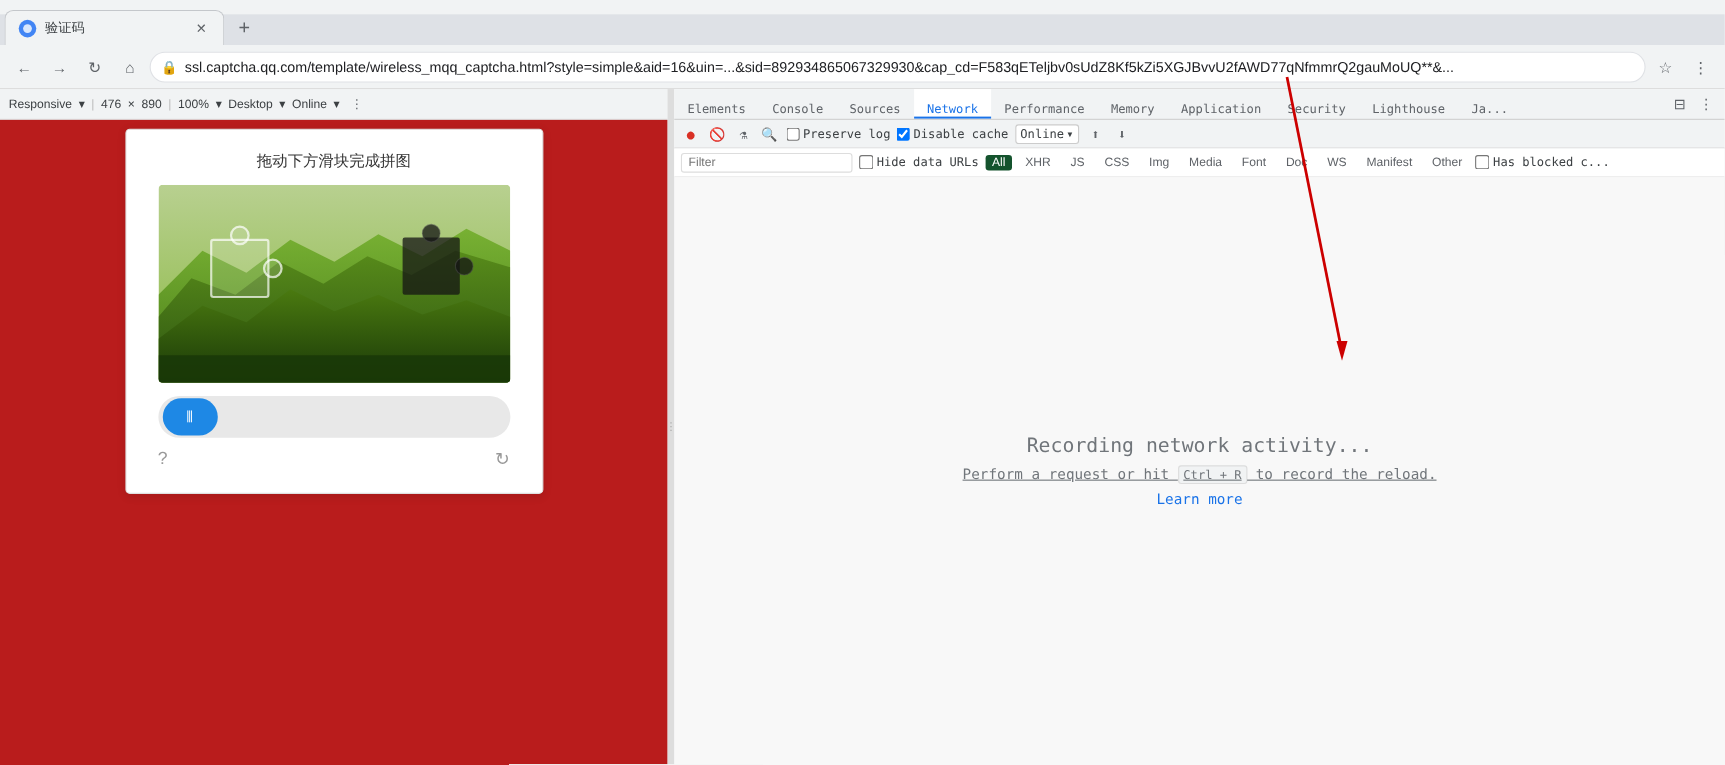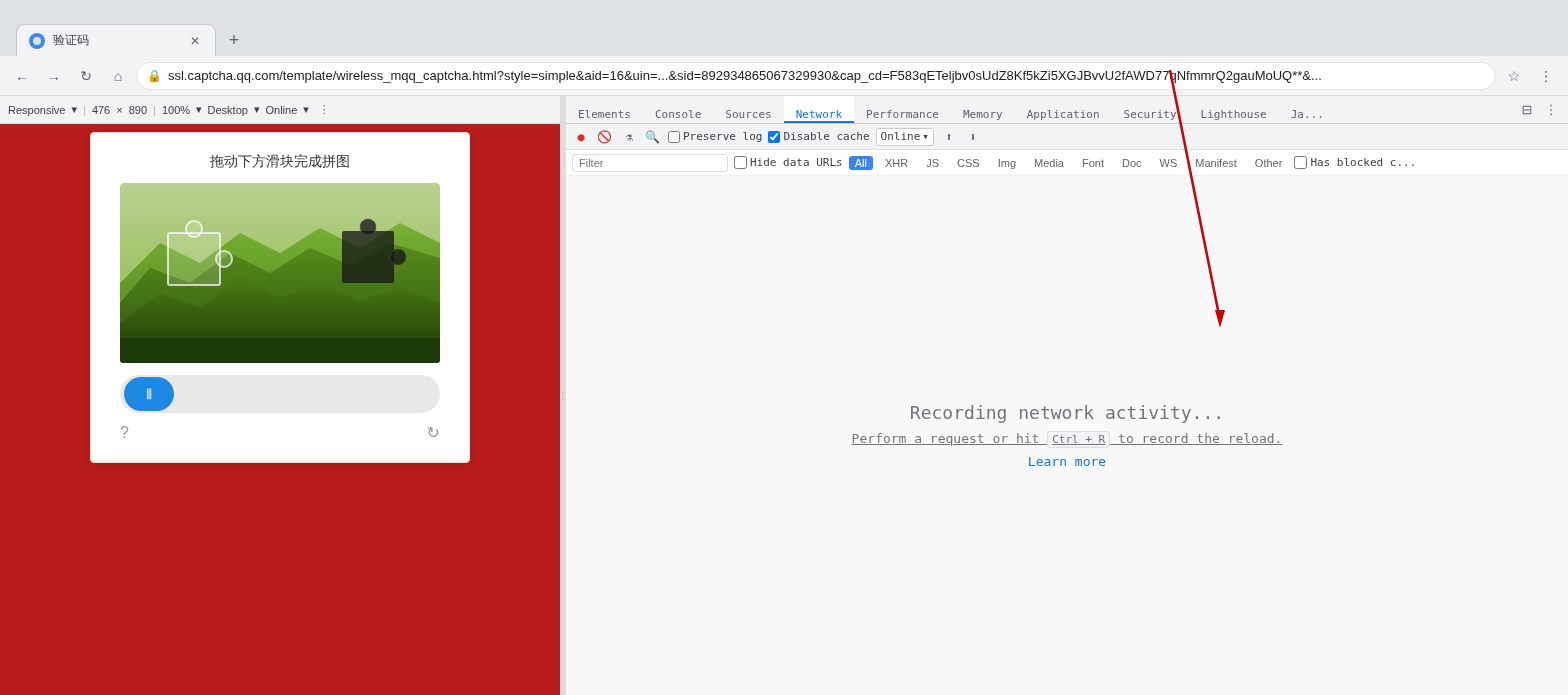--- a/index.html
+++ b/index.html
@@ -4,25 +4,26 @@
   <style>
     * { box-sizing: border-box; margin: 0; padding: 0; }
     body { font-family: 'Segoe UI', Arial, sans-serif; font-size: 12px; background: #f1f3f4; overflow: hidden; width: 1568px; height: 695px; }
 
     
     .chrome-frame { display: flex; flex-direction: column; width: 1568px; height: 695px; }
 
     
     .tab-bar {
       background: #dee1e6;
-      height: 56px;
+      height: 28px;
       display: flex;
       align-items: flex-end;
-      padding-left: 16px;
+      padding-left: 4px;
       user-select: none;
+      margin-top: 13px;
     }
     .tab {
       display: flex;
       align-items: center;
       background: #f1f3f4;
       height: 32px;
       padding: 0 12px;
       border-radius: 8px 8px 0 0;
       min-width: 200px;
       max-width: 240px;
@@ -102,21 +103,21 @@
 
     
     .main-area {
       display: flex;
       flex: 1;
       overflow: hidden;
     }
 
     
     .page-area {
-      width: 560px;
+      width: 607px;
       background: #e8e8e8;
       display: flex;
       flex-direction: column;
       align-items: center;
       overflow: hidden;
     }
 
     
     .responsive-toolbar {
       background: #f1f3f4;
@@ -345,21 +346,21 @@
     .filter-type-btn {
       padding: 1px 6px;
       font-size: 11px;
       border: none;
       background: none;
       cursor: pointer;
       color: #5f6368;
       border-radius: 3px;
     }
     .filter-type-btn.active {
-      background: #3b82f6;
+      background: #14532d;
       color: white;
     }
 
     
     .network-empty {
       flex: 1;
       display: flex;
       flex-direction: column;
       align-items: center;
       justify-content: center;

